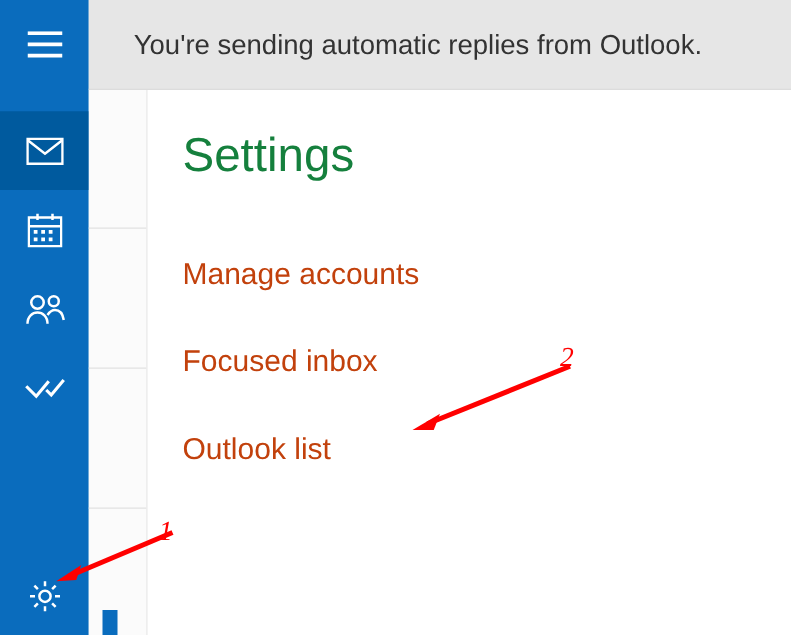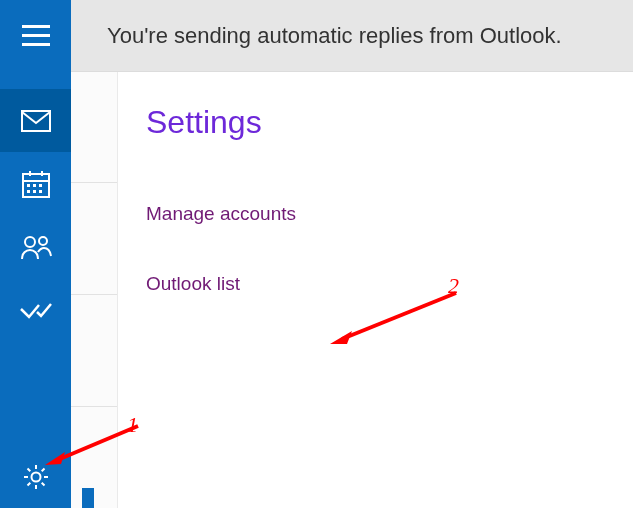--- a/index.html
+++ b/index.html
@@ -54,25 +54,25 @@
     .gutter-sel {
       position:absolute; left:11px; bottom:0;
       width:12px; height:20px; background:#0a6cbd;
     }
 
     .settings {
       flex:1; background:#fff; padding:32px 0 0 28px;
       display:flex; flex-direction:column;
     }
     .settings-title {
-      font-size:32px; font-weight:300; color:#6d28d9;
+      font-size:38px; font-weight:300; color:#15803d;
       margin-bottom:38px;
     }
     .settings-item {
-      font-size:19px; font-weight:400; color:#701a75;
+      font-size:24px; font-weight:400; color:#c2410c;
       height:70px; display:flex; align-items:center;
       cursor:pointer;
     }
 
     
     .anno { position:absolute; pointer-events:none; }
     .anno-num {
       font-family:"Comic Sans MS","Segoe Script",cursive;
       font-size:22px; color:#ff0000; font-style:italic;
     }
@@ -160,20 +160,23 @@
         <div class="gutter-sel"></div>
       </div>
 
       <div class="settings">
         <div class="settings-title">Settings</div>
 
         <div class="settings-item">
           <span>Manage accounts</span>
         </div>
         <div class="settings-item">
+          <span>Focused inbox</span>
+        </div>
+        <div class="settings-item">
           <span>Outlook list</span>
         </div>
       </div>
 
     </div>
   </div>
 </div>
 
 <svg class="anno" style="left:43px; top:416px;" width="105" height="50" viewBox="0 0 105 50">
   <line x1="95" y1="10" x2="12" y2="45" stroke="#ff0000" stroke-width="4"></line>

